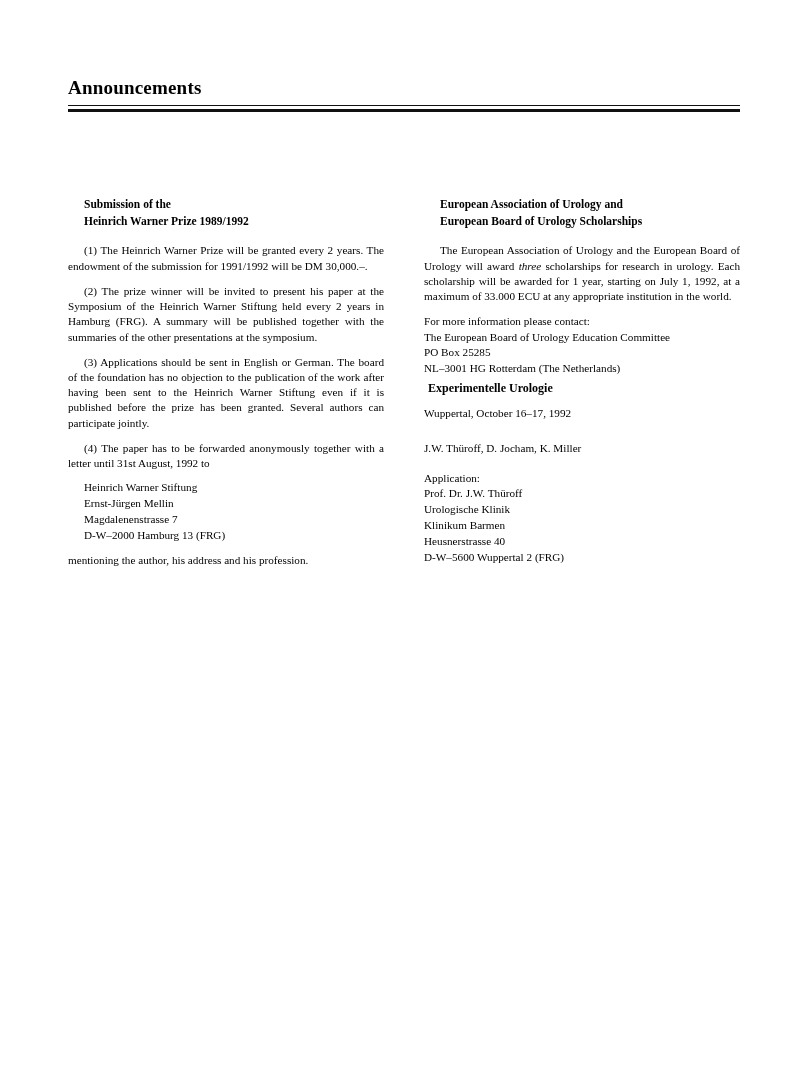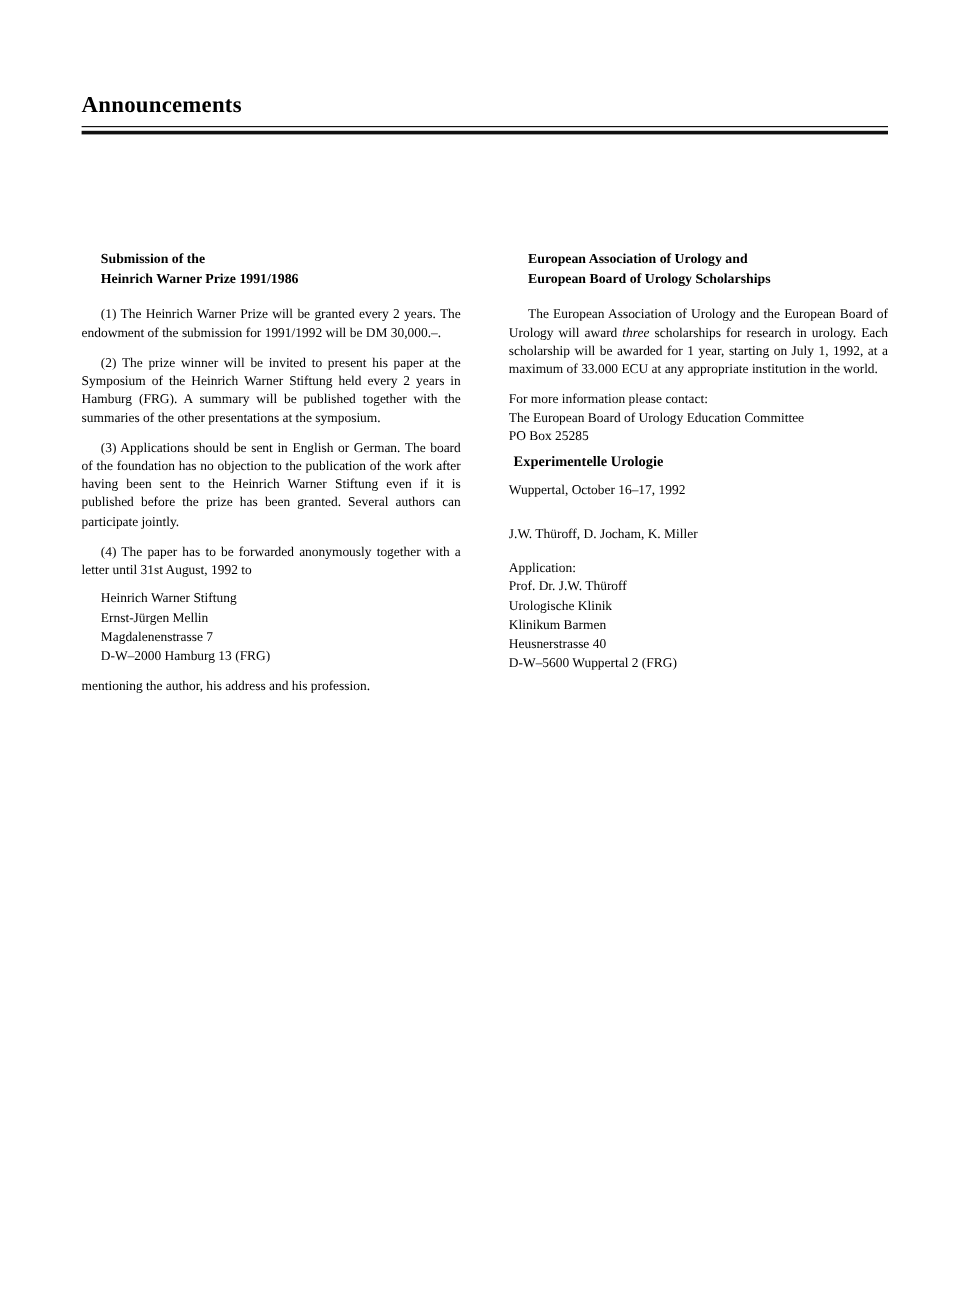--- a/index.html
+++ b/index.html
@@ -43,21 +43,21 @@
   }
   .rule-thick {
     height: 3px;
     background: #111111;
     width: 100%;
     margin-top: 3px;
   }
   .columns {
     position: absolute;
     left: 68px;
-    top: 208px;
+    top: 196px;
     width: 672px;
     display: flex;
     gap: 40px;
   }
   .col {
     width: 319px;
   }
   h2.sec-title {
     font-family: "Liberation Serif", serif;
     font-weight: bold;
@@ -127,21 +127,21 @@
   <div class="masthead">
     <h1 class="masthead-title">Announcements</h1>
     <div class="rule-thin"></div>
     <div class="rule-thick"></div>
   </div>
 
   <div class="columns">
 
     <div class="col">
       <h2 class="sec-title">Submission of the</h2>
-      <h2 class="sec-title">Heinrich Warner Prize 1991/1986</h2>
+      <h2 class="sec-title">Heinrich Warner Prize 1989/1992</h2>
 
       <p class="para first">(1) The Heinrich Warner Prize will be granted every 2 years. The endowment of the submission for 1991/1992 will be DM 30,000.–.</p>
       <p class="para gap">(2) The prize winner will be invited to present his paper at the Symposium of the Heinrich Warner Stiftung held every 2 years in Hamburg (FRG). A summary will be published together with the summaries of the other presentations at the symposium.</p>
       <p class="para gap">(3) Applications should be sent in English or German. The board of the foundation has no objection to the publication of the work after having been sent to the Heinrich Warner Stiftung even if it is published before the prize has been granted. Several authors can participate jointly.</p>
       <p class="para gap">(4) The paper has to be forwarded anonymously together with a letter until 31st August, 1992 to</p>
 
       <div class="addr">
         <div>Heinrich Warner Stiftung</div>
         <div>Ernst-Jürgen Mellin</div>
         <div>Magdalenenstrasse 7</div>
@@ -155,20 +155,21 @@
       <h2 class="sec-title">European Association of Urology and</h2>
       <h2 class="sec-title">European Board of Urology Scholarships</h2>
 
       <p class="para first"><span>The European Association of Urology and the European Board of Urology will award </span><i>three</i><span> scholarships for research in urology. Each scholarship will be awarded for 1 year, starting on July 1, 1992, at a maximum of 33.000 ECU at any appropriate institution in the world.</span></p>
 
       <p class="para noindent mt10">For more information please contact:</p>
 
       <div class="blocklist">
         <div>The European Board of Urology Education Committee</div>
         <div>PO Box 25285</div>
+        <div>NL–3001 HG Rotterdam (The Netherlands)</div>
       </div>
 
       <h2 class="sec2-head noindent mt34">Experimentelle Urologie</h2>
       <p class="para noindent mt10">Wuppertal, October 16–17, 1992</p>
       <p class="para noindent mt20">J.W. Thüroff, D. Jocham, K. Miller</p>
 
       <p class="para noindent mt14">Application:</p>
       <div class="blocklist">
         <div>Prof. Dr. J.W. Thüroff</div>
         <div>Urologische Klinik</div>

